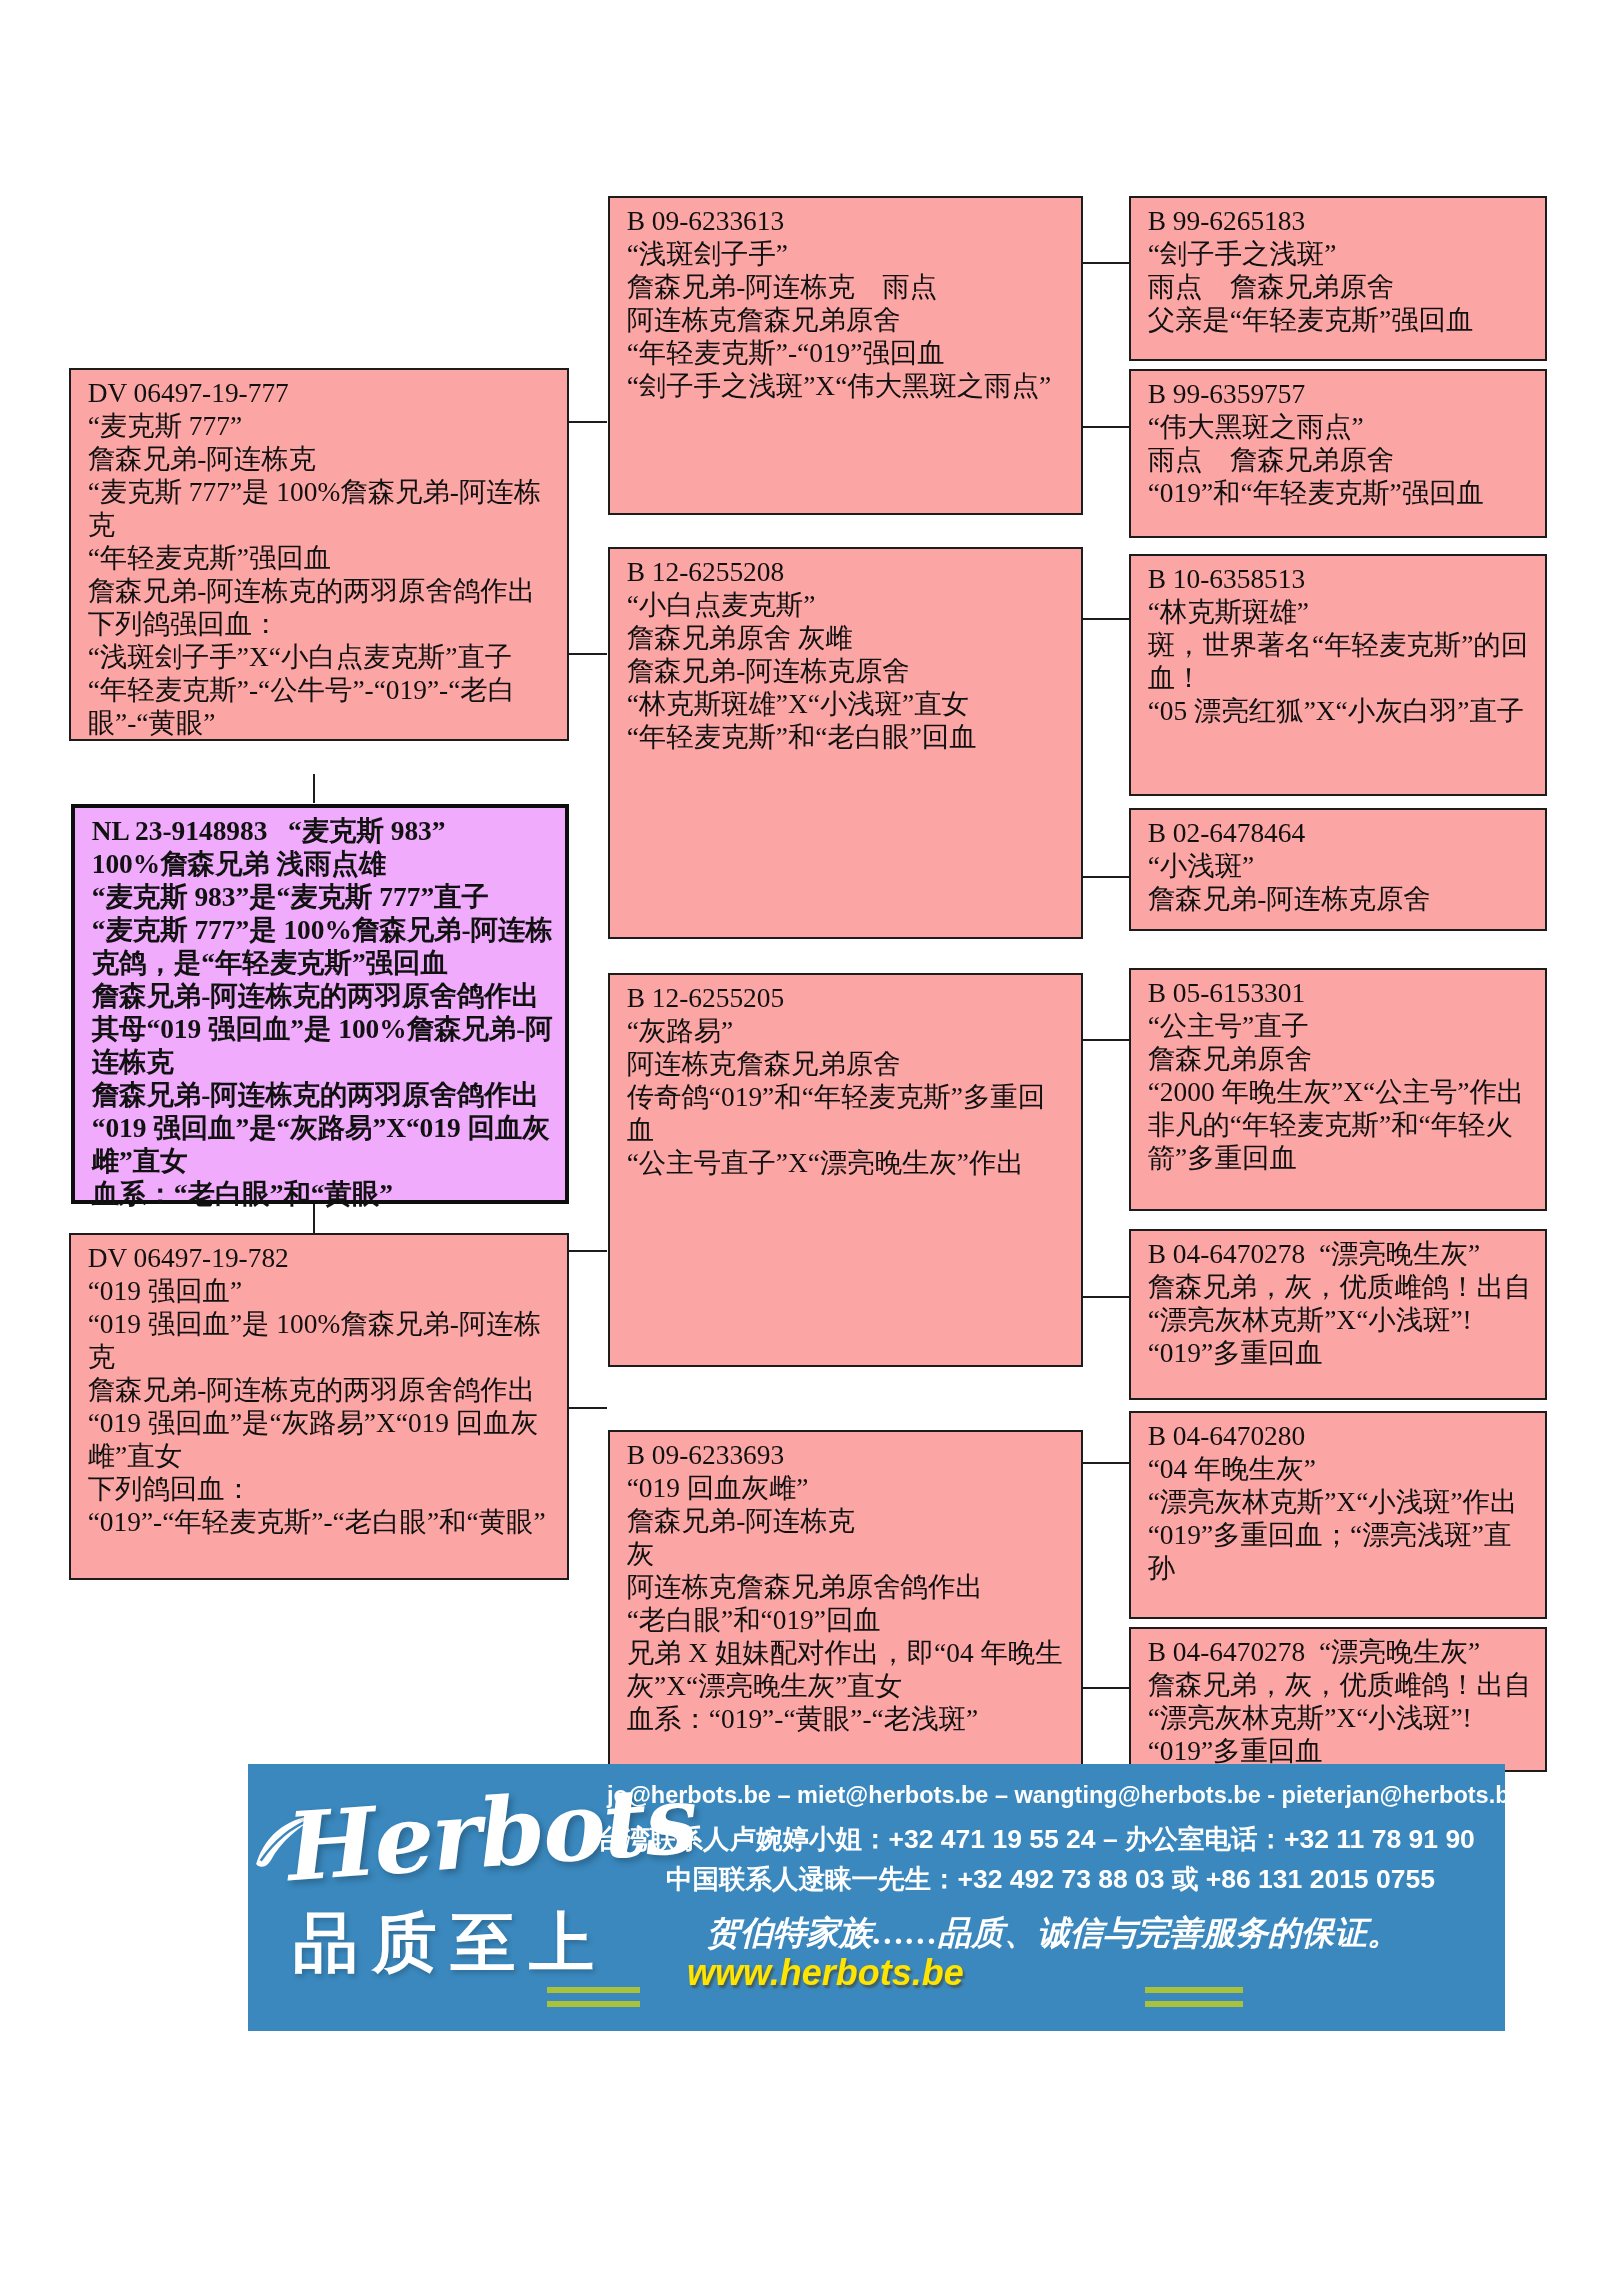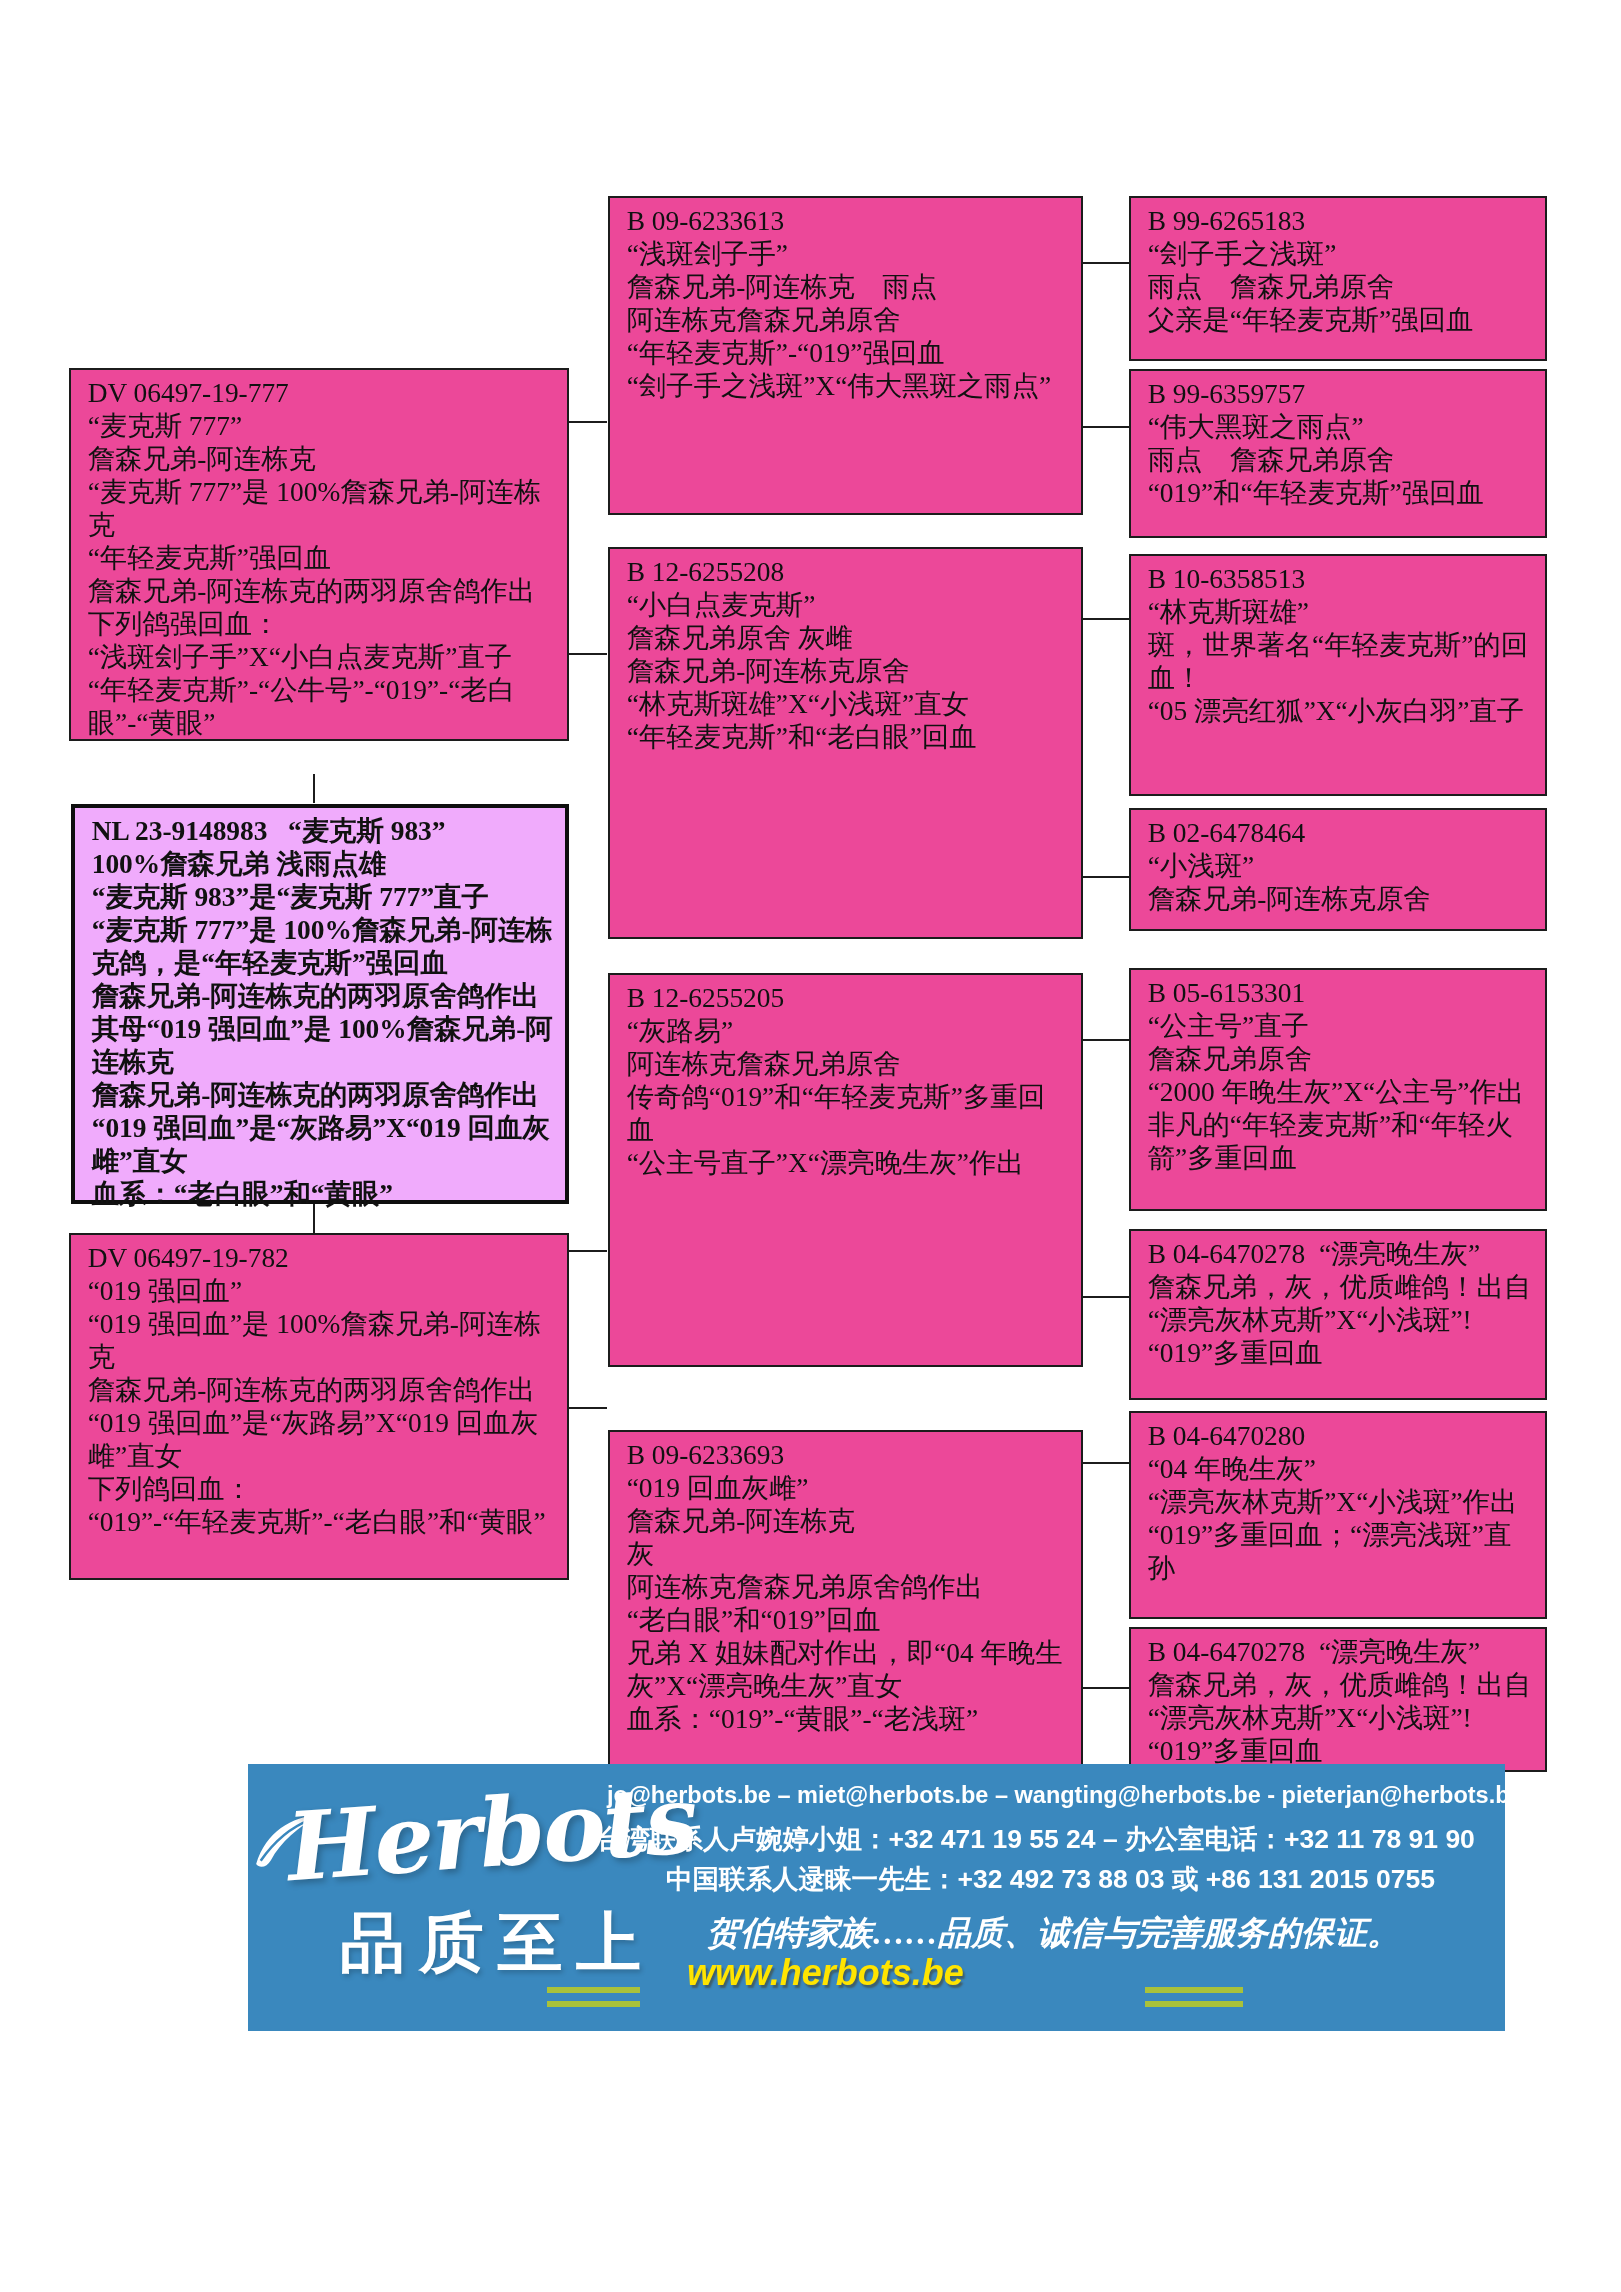--- a/index.html
+++ b/index.html
@@ -1,30 +1,30 @@
 <!DOCTYPE html>
 <html><head>
 <meta charset="utf-8">
 <style>
   html,body{margin:0;padding:0;background:#ffffff;}
   .page{position:relative;width:1621px;height:2293px;background:#fff;overflow:hidden;
         font-family:"Liberation Serif","DejaVu Serif",serif;color:#111;}
-  .pbox{position:absolute;background:#ec4899;border:2px solid #1c1c1c;box-sizing:border-box;
+  .pbox{position:absolute;background:#fca5a5;border:2px solid #1c1c1c;box-sizing:border-box;
         padding:6.9px 11.8px 5.9px 16.7px;font-size:27.4px;line-height:33px;}
   .pbox .bline{white-space:pre-wrap;}
   .pbox.main{background:#f0abfc;border:4.9px solid #0e0e0e;font-weight:bold;}
   .hline,.vline{position:absolute;background:#1c1c1c;}
   .banner{position:absolute;left:248px;top:1764px;width:1257px;height:267px;background:#3a88be;}
   .banner *{position:absolute;}
   .logo{left:39px;top:13.7px;font-size:94px;font-weight:bold;font-style:italic;color:#fff;
         font-family:"DejaVu Serif",serif;transform:rotate(-4deg);letter-spacing:-2px;
         text-shadow:2.9px 3.9px 5.9px rgba(0,0,0,0.25);}
   .feather{left:2px;top:51px;width:76px;height:51px;transform:rotate(-10deg);}
   .slogan{left:45px;top:135px;font-size:65px;font-weight:bold;color:#fff;letter-spacing:13.7px;
-          font-family:"Liberation Serif","DejaVu Serif",serif;text-shadow:2px 2.9px 4.9px rgba(0,0,0,0.2);margin-left:47px;}
+          font-family:"Liberation Serif","DejaVu Serif",serif;text-shadow:2px 2.9px 4.9px rgba(0,0,0,0.2);}
   .b-emails{left:359px;top:17.6px;font-size:23.5px;font-weight:bold;color:#fff;white-space:nowrap;
             font-family:"Liberation Sans","DejaVu Sans",sans-serif;}
   .b-tw{left:349px;top:57px;font-size:26.5px;font-weight:bold;color:#fff;white-space:nowrap;
         font-family:"Liberation Sans","DejaVu Sans",sans-serif;}
   .b-cn{left:418px;top:97px;font-size:26.5px;font-weight:bold;color:#fff;white-space:nowrap;
         font-family:"Liberation Sans","DejaVu Sans",sans-serif;}
   .b-tagline{left:459px;top:147px;font-size:33px;font-weight:bold;font-style:italic;color:#fff;
              white-space:nowrap;font-family:"Liberation Serif","DejaVu Serif",serif;}
   .b-url{left:439px;top:188px;font-size:36px;font-weight:bold;font-style:italic;color:#ffe400;
          white-space:nowrap;font-family:"Liberation Sans","DejaVu Sans",sans-serif;

